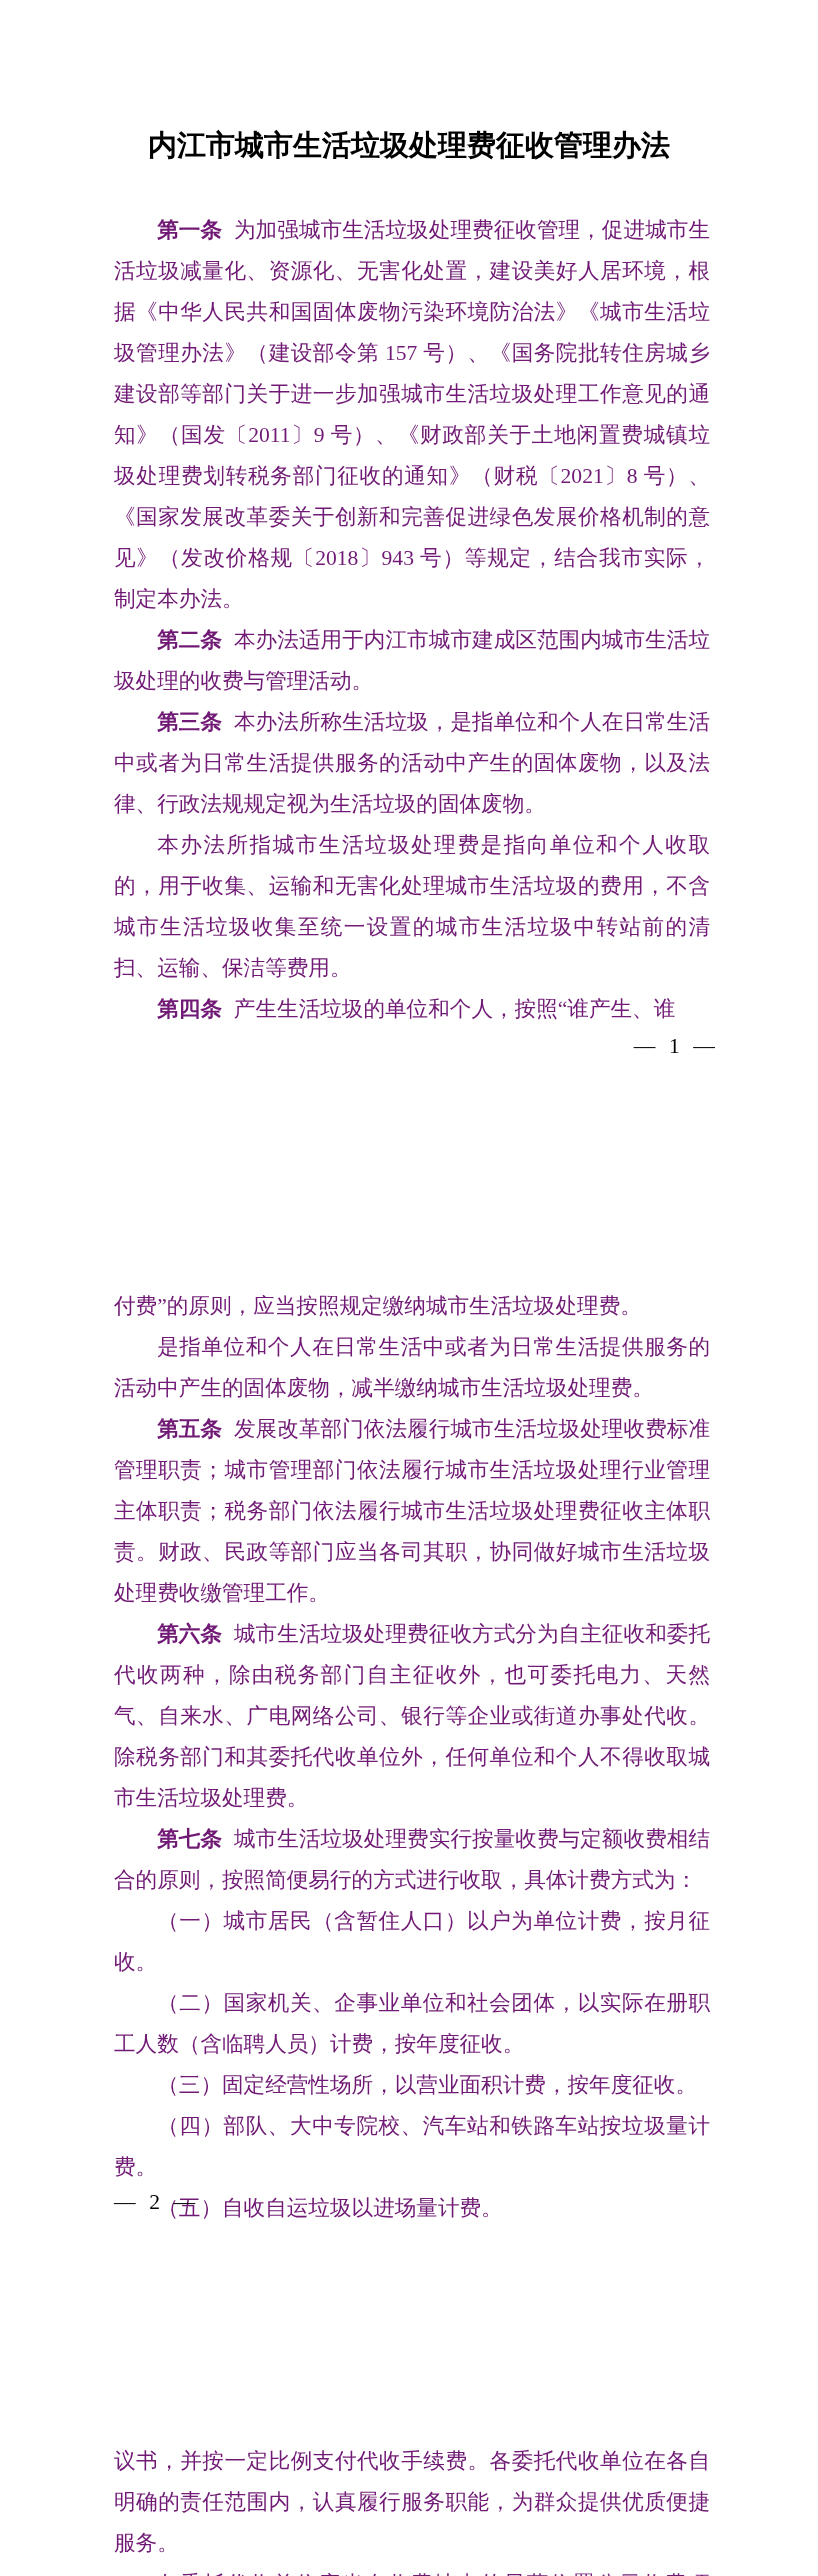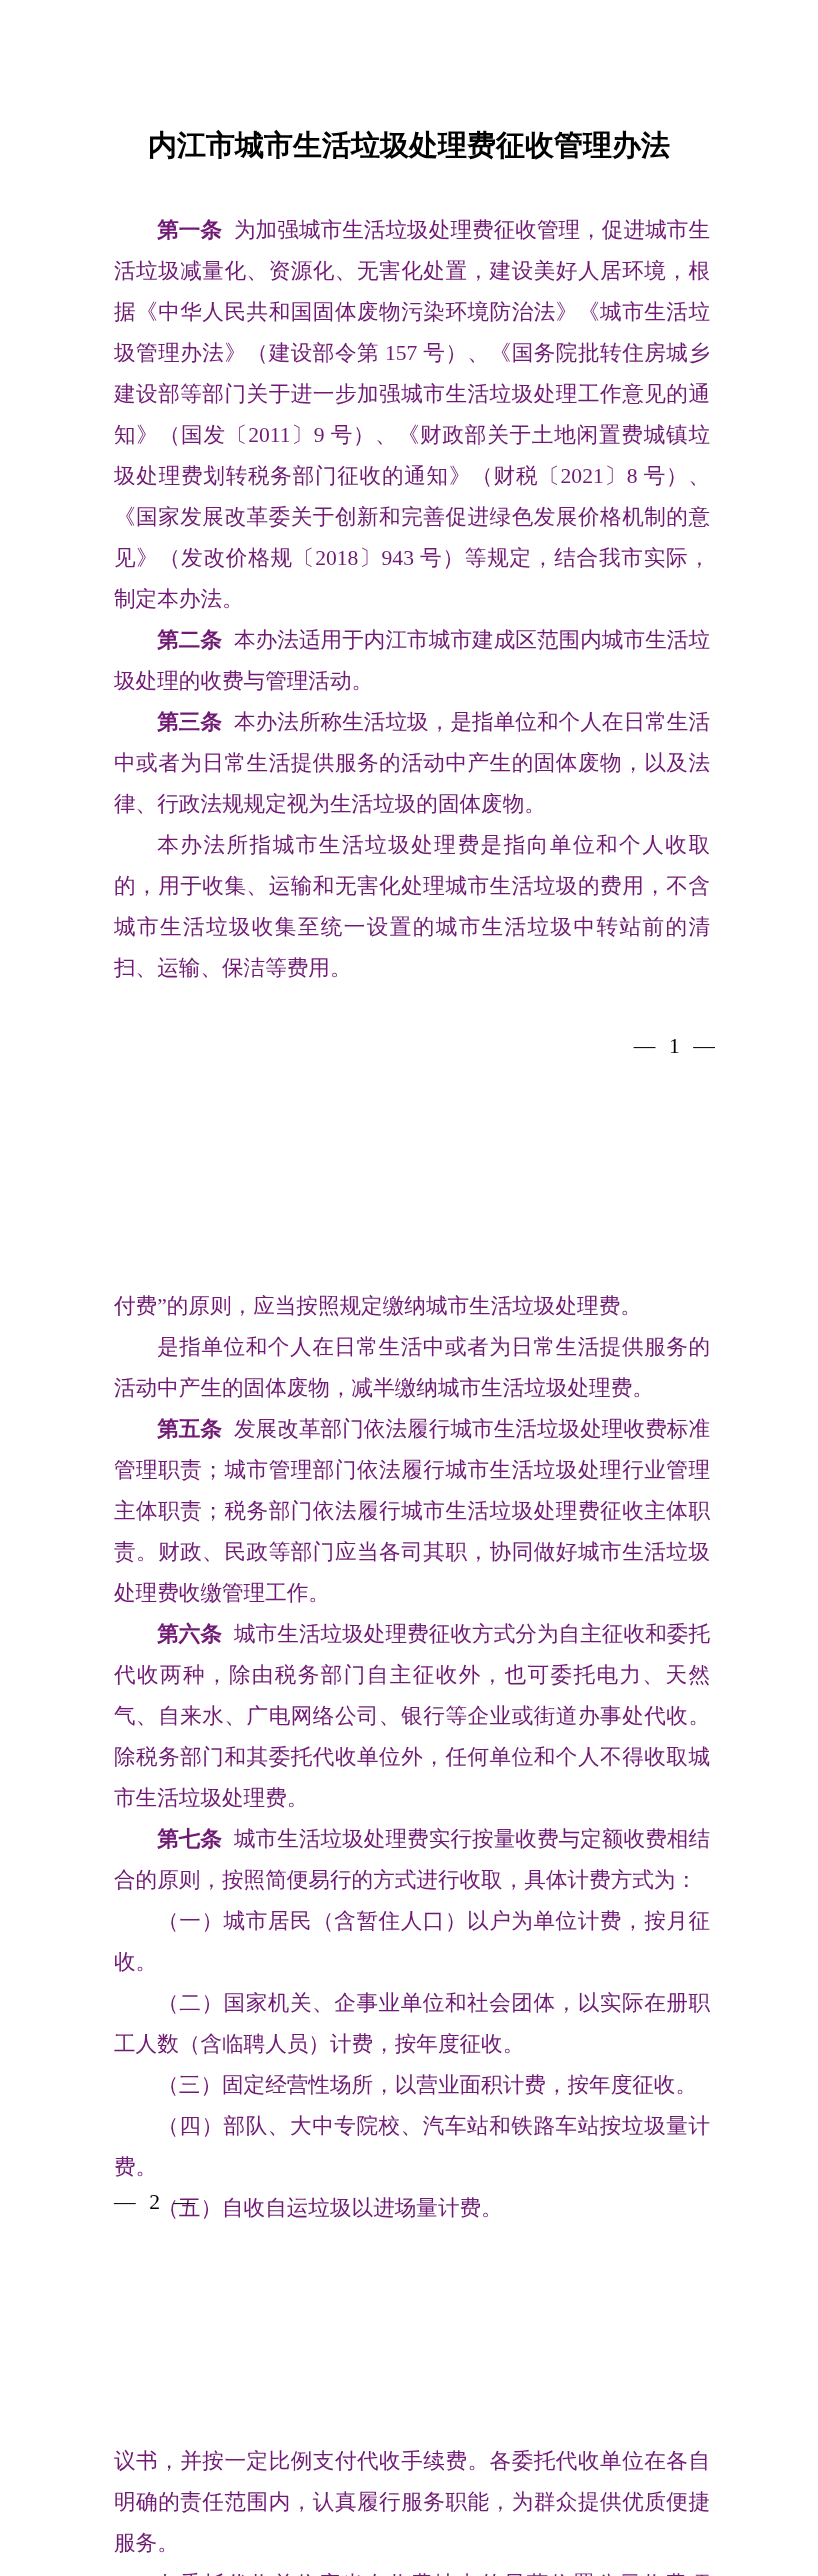--- a/index.html
+++ b/index.html
@@ -76,20 +76,21 @@
 
 <div class="doc">
 
   <section class="page page-1">
     <h1 class="doc-title">内江市城市生活垃圾处理费征收管理办法</h1>
     <div class="page-body">
         <p class="para"><span class="law-label">第一条</span><span>为加强城市生活垃圾处理费征收管理，促进城市生活垃圾减量化、资源化、无害化处置，建设美好人居环境，根据《中华人民共和国固体废物污染环境防治法》《城市生活垃圾管理办法》（建设部令第 157 号）、《国务院批转住房城乡建设部等部门关于进一步加强城市生活垃圾处理工作意见的通知》（国发〔2011〕9 号）、《财政部关于土地闲置费城镇垃圾处理费划转税务部门征收的通知》（财税〔2021〕8 号）、《国家发展改革委关于创新和完善促进绿色发展价格机制的意见》（发改价格规〔2018〕943 号）等规定，结合我市实际，制定本办法。</span></p>
         <p class="para"><span class="law-label">第二条</span><span>本办法适用于内江市城市建成区范围内城市生活垃圾处理的收费与管理活动。</span></p>
         <p class="para"><span class="law-label">第三条</span><span>本办法所称生活垃圾，是指单位和个人在日常生活中或者为日常生活提供服务的活动中产生的固体废物，以及法律、行政法规规定视为生活垃圾的固体废物。</span></p>
         <p class="para"><span>本办法所指城市生活垃圾处理费是指向单位和个人收取的，用于收集、运输和无害化处理城市生活垃圾的费用，不含城市生活垃圾收集至统一设置的城市生活垃圾中转站前的清扫、运输、保洁等费用。</span></p>
+        <p class="para"><span class="law-label">第四条</span><span>产生生活垃圾的单位和个人，按照“谁产生、谁</span></p>
       </div>
     <div class="page-footer align-right">— 1 —</div>
   </section>
 
   <section class="page page-2">
     <div class="page-body">
         <p class="para no-indent"><span>付费”的原则，应当按照规定缴纳城市生活垃圾处理费。</span></p>
         <p class="para"><span>是指单位和个人在日常生活中或者为日常生活提供服务的活动中产生的固体废物，减半缴纳城市生活垃圾处理费。</span></p>
         <p class="para"><span class="law-label">第五条</span><span>发展改革部门依法履行城市生活垃圾处理收费标准管理职责；城市管理部门依法履行城市生活垃圾处理行业管理主体职责；税务部门依法履行城市生活垃圾处理费征收主体职责。财政、民政等部门应当各司其职，协同做好城市生活垃圾处理费收缴管理工作。</span></p>
         <p class="para"><span class="law-label">第六条</span><span>城市生活垃圾处理费征收方式分为自主征收和委托代收两种，除由税务部门自主征收外，也可委托电力、天然气、自来水、广电网络公司、银行等企业或街道办事处代收。除税务部门和其委托代收单位外，任何单位和个人不得收取城市生活垃圾处理费。</span></p>

